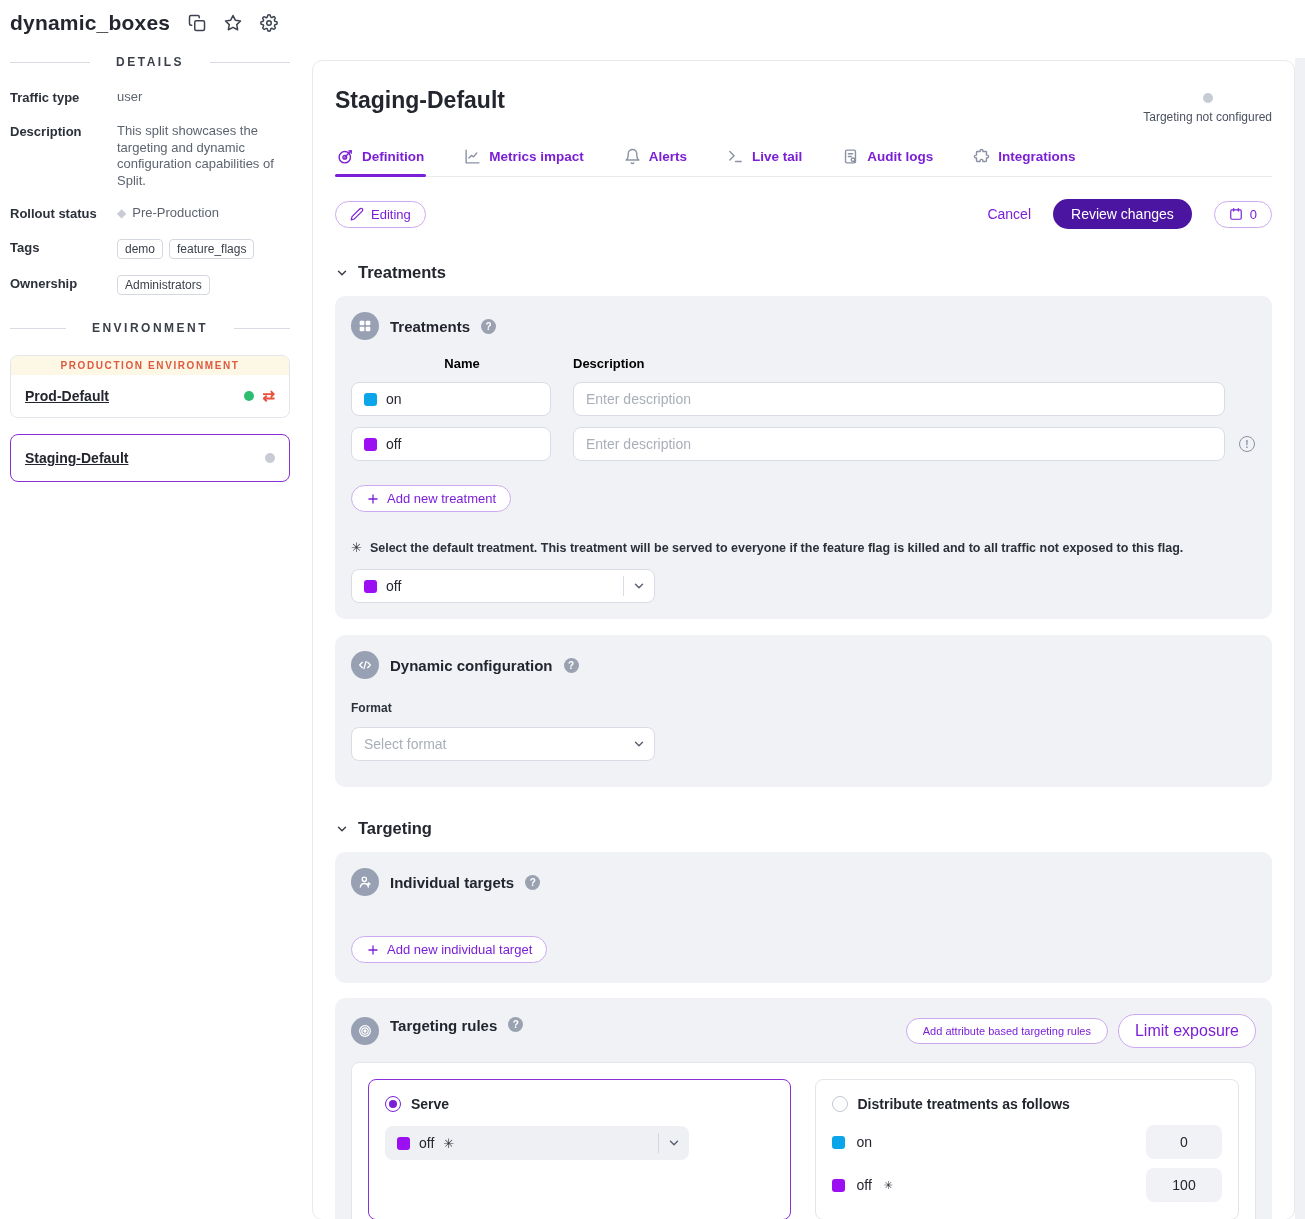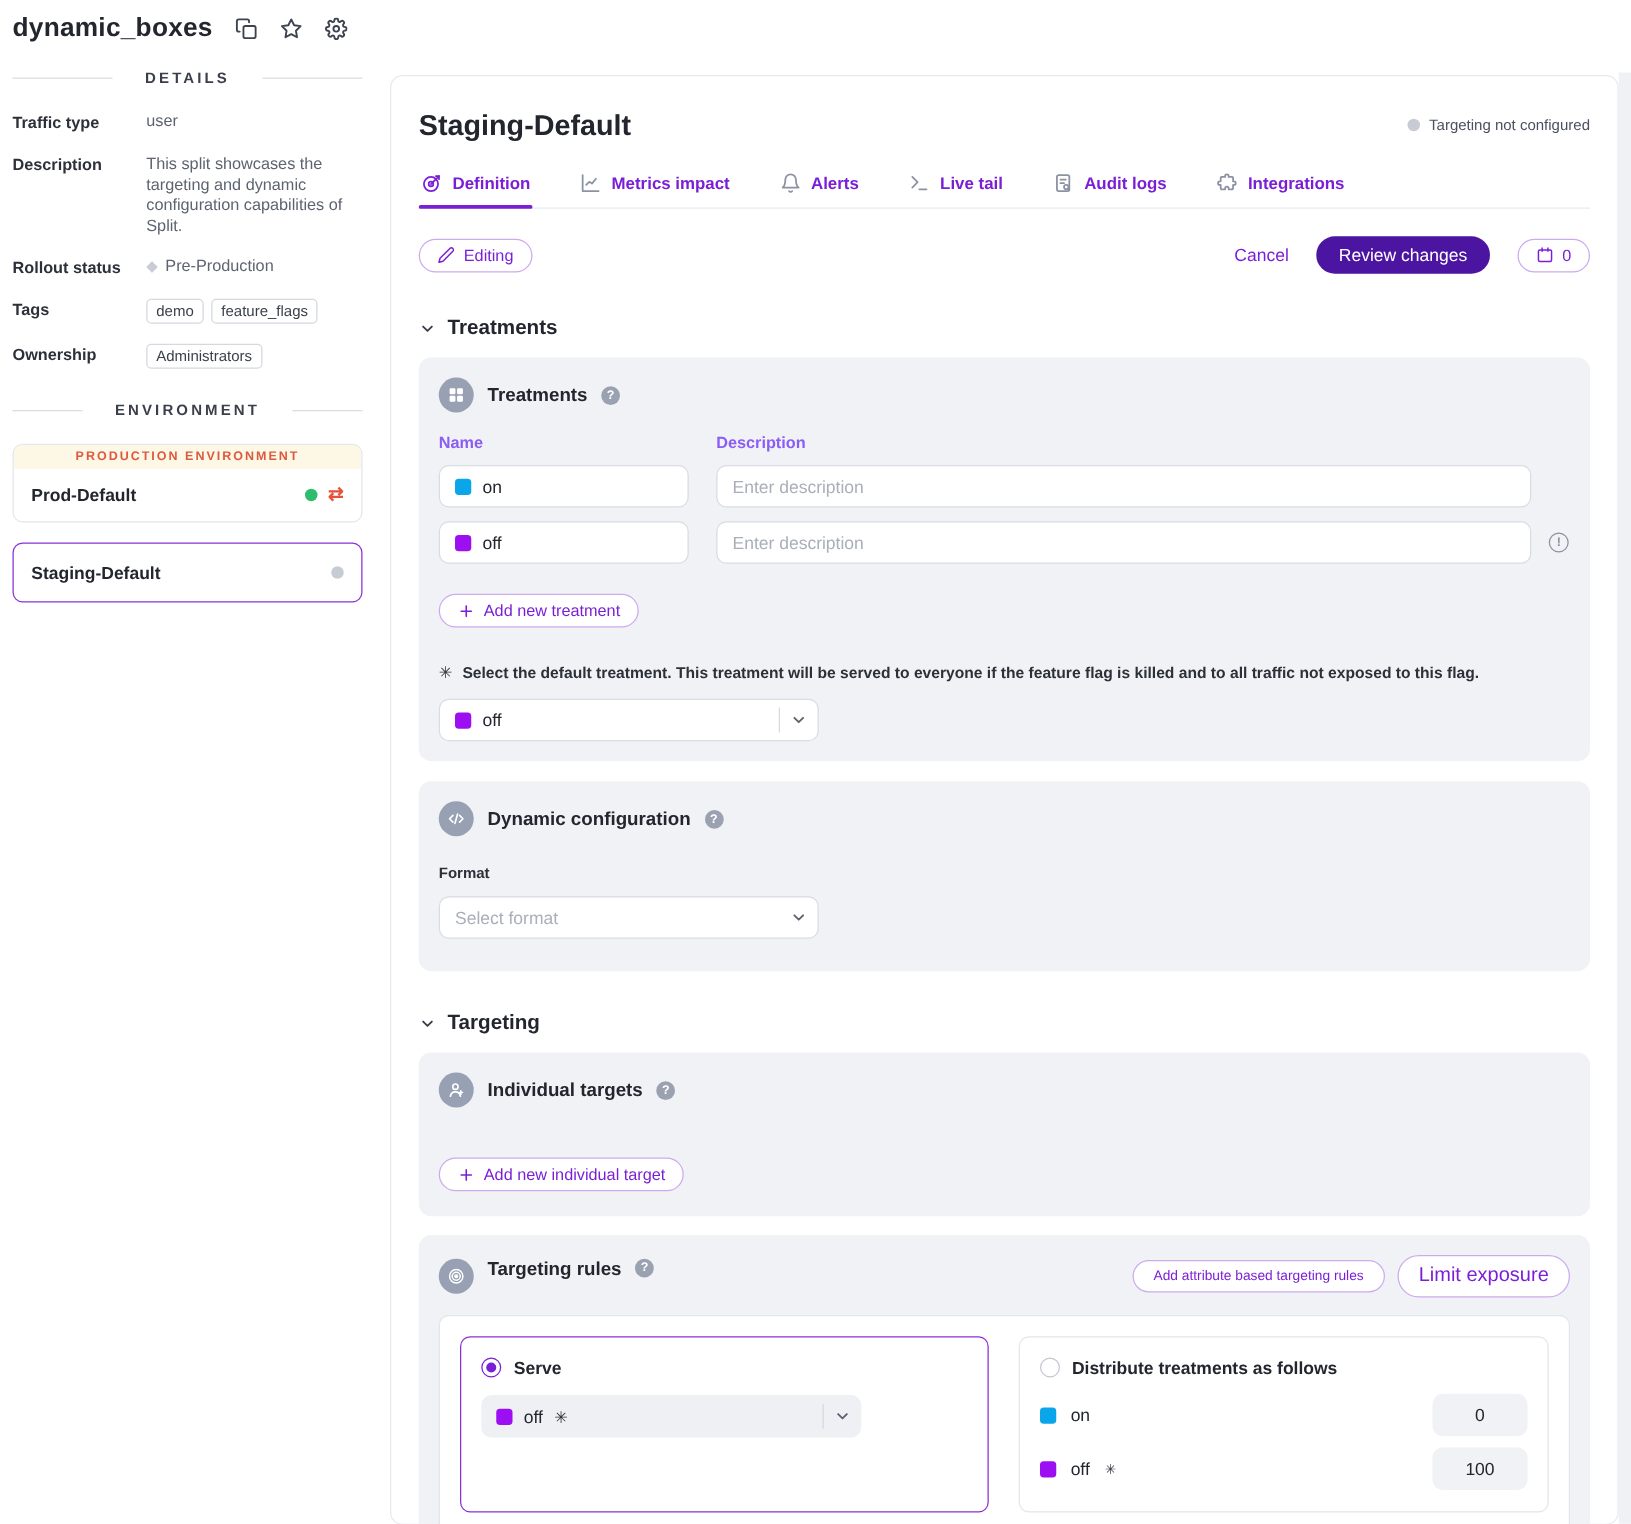--- a/index.html
+++ b/index.html
@@ -23,37 +23,37 @@
   .desc-value { line-height:16.5px; }
   .chips { display:flex; gap:6px; flex-wrap:wrap; }
   .chip { font-size:12px; color:#3a3f4a; border:1px solid #d4d8df; border-radius:4px;
           padding:2px 7px; background:#fff; }
   .diamond { display:inline-block; color:#c9ccd4; font-size:12px; margin-right:6px; }
 
   .env-card { border:1px solid #e3e6eb; border-radius:8px; background:#fff; margin-bottom:16px; overflow:hidden; cursor:pointer; }
   .env-banner { background:#fdf7e6; color:#dd5a40; font-size:10px; font-weight:700;
                 letter-spacing:1.6px; text-align:center; padding:4px 0; }
   .env-row { display:flex; align-items:center; justify-content:space-between; padding:13px 14px; }
-  .env-name { font-size:14px; font-weight:700; color:#23262e; }
+  .env-name { font-size:14px; font-weight:700; color:#23262e;text-decoration:underline; }
   .env-icons { display:flex; align-items:center; gap:8px; }
   .dot { width:10px; height:10px; border-radius:50%; display:inline-block; }
   .dot-green { background:#2ebd6e; }
   .dot-gray { background:#c7cbd3; }
   .sync { color:#e8503c; font-size:15px; font-weight:700; line-height:10px; }
   .env-card.selected { border:1.5px solid #8b2fd6; }
   .env-card.selected .env-row { padding:15px 14px; }
 
   
   .panel { position:absolute; left:312px; top:60px; width:983px; height:1160px;
            background:#fff; border:1px solid #e7e9ee; border-radius:10px; padding:0 22px; }
   .right-gutter { position:absolute; right:0; top:58px; width:10px; height:1161px; background:#f0f1f4; }
 
   .title-row { display:flex; align-items:flex-start; justify-content:space-between; margin-top:26px; }
   .title-row h2 { font-size:23px; font-weight:700; color:#23262e; }
-  .status { display:flex; align-items:center; gap:7px; font-size:12px; color:#4b5160; margin-top:6px; }
+  .status { display:flex; align-items:center; gap:7px; font-size:12px; color:#4b5160; margin-top:6px;flex-direction:column; }
 
   .tabs { display:flex; gap:36px; margin-top:18px; border-bottom:1px solid #e8eaee; }
   .tab { display:flex; align-items:center; gap:8px; padding:6px 2px 11px; cursor:pointer; position:relative; }
   .tab-label { font-size:13.5px; font-weight:700; color:#7b1fd6; }
   .ticon { width:17px; height:17px; color:#8a92a3; display:inline-flex; }
   .ticon svg { width:100%; height:100%; }
   .tab.active .ticon { color:#7b1fd6; }
   .tab.active::after { content:""; position:absolute; left:0; right:0; bottom:-1px; height:3px;
                        background:#7b1fd6; border-radius:3px; }
 
@@ -74,21 +74,21 @@
   .card { background:#f0f2f5; border-radius:10px; margin-top:14px; padding:16px; }
   .card-head { display:flex; align-items:center; gap:11px; }
   .circle-icon { width:28px; height:28px; border-radius:50%; background:#98a1b3; color:#fff;
                  display:flex; align-items:center; justify-content:center; flex-shrink:0; }
   .circle-icon svg { width:16px; height:16px; }
   .card-title { font-size:15px; font-weight:700; color:#23262e; }
   .qmark { width:15px; height:15px; border-radius:50%; background:#9aa2b1; color:#fff; font-size:10px;
            font-weight:700; display:inline-flex; align-items:center; justify-content:center; cursor:pointer; }
 
   .cols-labels { display:flex; margin-top:16px; }
-  .col-label { font-size:13px; font-weight:700; color:#8b5cf6; }
+  .col-label { font-size:13px; font-weight:700; color:#000000;text-align:center; }
   .treat-row { display:flex; align-items:center; margin-top:11px; }
   .name-input { width:200px; height:34px; background:#fff; border:1px solid #d9dce4; border-radius:8px;
                 display:flex; align-items:center; gap:9px; padding:0 12px; font-size:14px; color:#23262e; }
   .sq { width:13px; height:13px; border-radius:3px; flex-shrink:0; }
   .desc-input { margin-left:22px; width:652px; height:34px; background:#fff; border:1px solid #d9dce4;
                 border-radius:8px; display:flex; align-items:center; padding:0 12px; }
   .placeholder { font-size:14px; color:#a9aeb9; }
   .info-circle { margin-left:14px; width:16px; height:16px; border-radius:50%; border:1.5px solid #8a92a3;
                  color:#8a92a3; font-size:10px; font-weight:700; display:inline-flex; align-items:center;
                  justify-content:center; cursor:pointer; }

